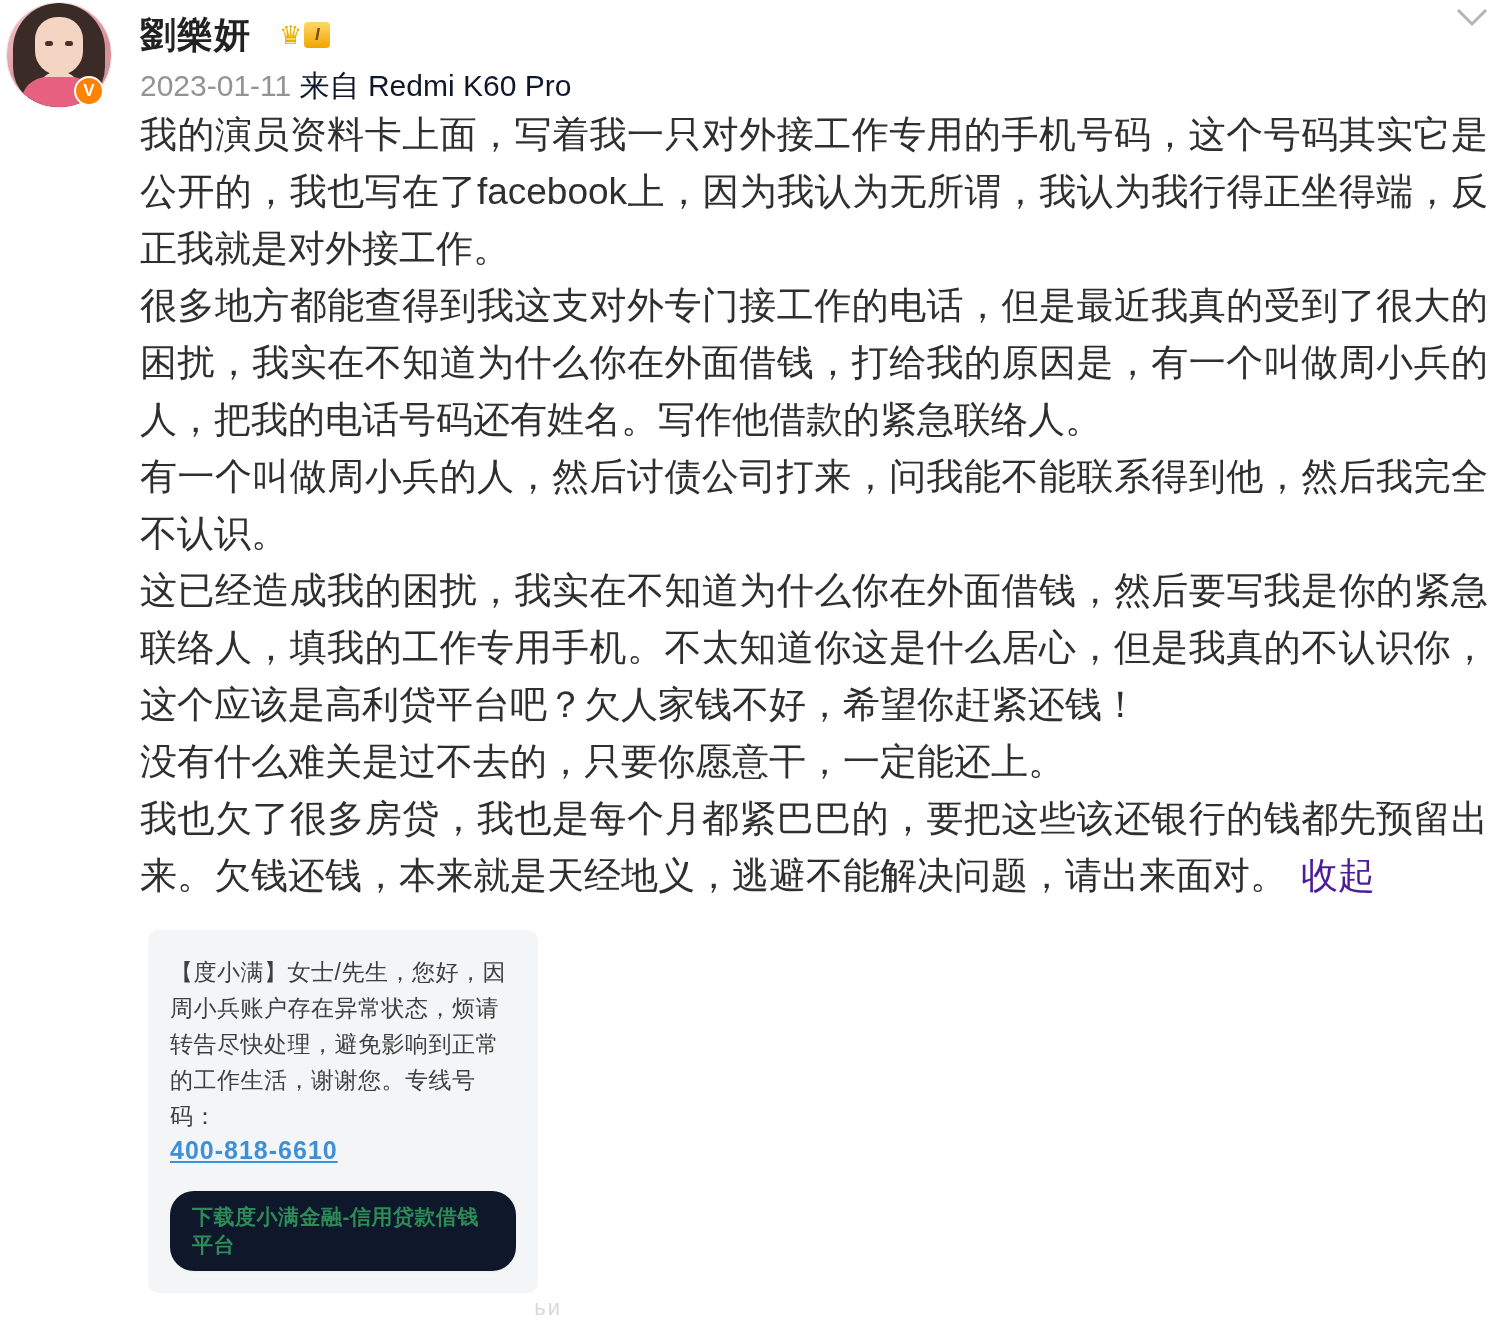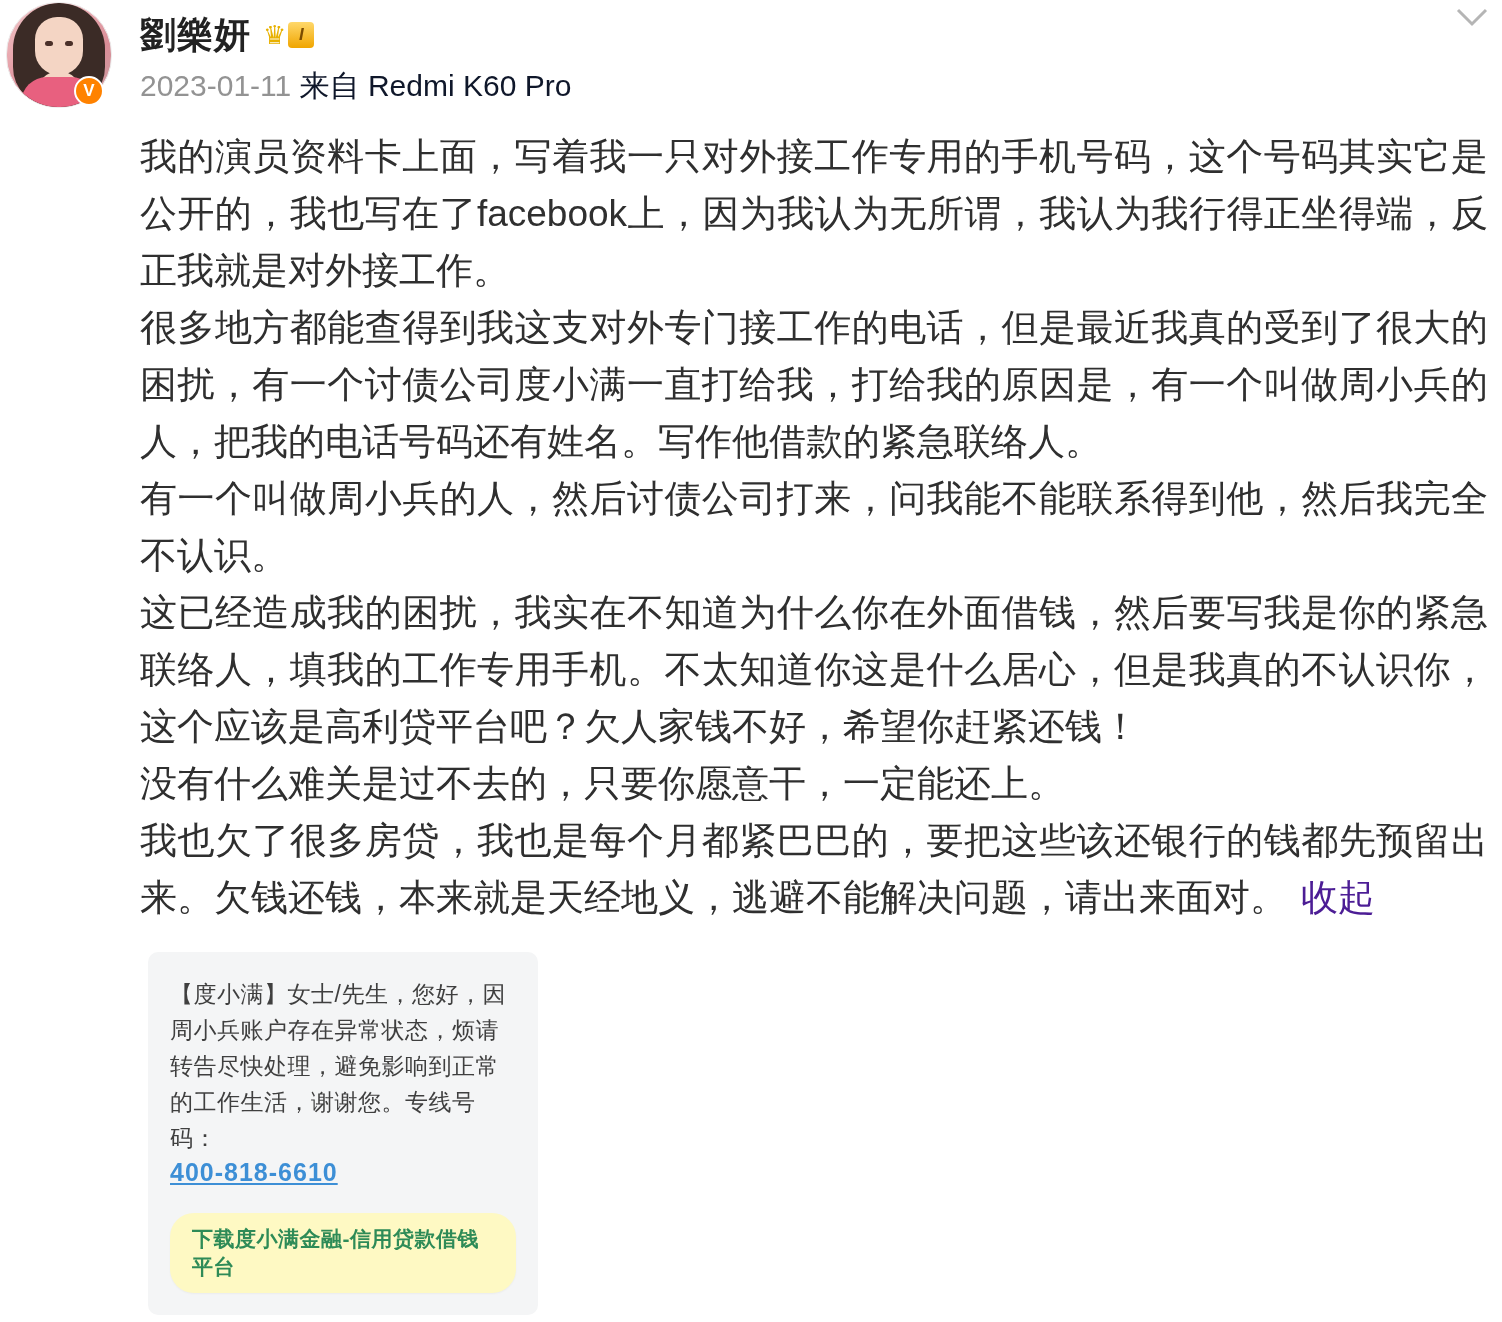--- a/index.html
+++ b/index.html
@@ -104,21 +104,21 @@
     font-weight: bold;
   }
 
   .head-main {
     margin-left: 140px;
     padding-top: 8px;
   }
   .name-row {
     display: flex;
     align-items: center;
-    gap: 12px;
+    gap: 28px;
     height: 46px;
   }
   .username {
     font-size: 36px;
     font-weight: 700;
     color: #222;
     letter-spacing: 1px;
   }
   .badge-crown {
     display: inline-flex;
@@ -163,21 +163,20 @@
     height: 30px;
     color: #b5b5b5;
     cursor: pointer;
   }
   .collapse-chevron svg { display: block; }
 
   
   .content {
     margin-left: 140px;
     margin-right: 14px;
-    margin-top: 22px;
     font-size: 37px;
     line-height: 57px;
     color: #2f2f2f;
     letter-spacing: 0px;
     text-align: justify;
   }
   .content p {
     margin: 0;
     padding: 0;
   }
@@ -211,21 +210,21 @@
     margin-top: 2px;
     font-size: 25px;
     color: #3d8fd6;
     text-decoration: underline;
     letter-spacing: 1px;
     font-weight: 600;
   }
   .sms-button {
     margin-top: 26px;
     display: inline-block;
-    background: #fef9c3;
+    background: #0f172a;
     border-radius: 24px;
     padding: 12px 22px;
     font-size: 21px;
     color: #2e8b57;
     font-weight: 700;
     letter-spacing: 0.5px;
     box-shadow: 0 1px 2px rgba(0,0,0,0.04);
   }
   .sms-watermark {
     position: absolute;
@@ -272,21 +271,21 @@
 
     <div class="collapse-chevron">
       <svg width="40" height="30" viewBox="0 0 40 30">
         <polyline points="6,8 20,22 34,8" fill="none" stroke="#b5b5b5" stroke-width="3"></polyline>
       </svg>
     </div>
   </div>
 
   <div class="content">
     <p>我的演员资料卡上面，写着我一只对外接工作专用的手机号码，这个号码其实它是公开的，我也写在了facebook上，因为我认为无所谓，我认为我行得正坐得端，反正我就是对外接工作。</p>
-    <p>很多地方都能查得到我这支对外专门接工作的电话，但是最近我真的受到了很大的困扰，有一个讨债公司度小满一直打给我，打给我的原因是，有一个叫做周小兵的人，把我的电话号码还有姓名。写作他借款的紧急联络人。</p>
+    <p>很多地方都能查得到我这支对外专门接工作的电话，但是最近我真的受到了很大的困扰，我实在不知道为什么你在外面借钱，打给我的原因是，有一个叫做周小兵的人，把我的电话号码还有姓名。写作他借款的紧急联络人。</p>
     <p>有一个叫做周小兵的人，然后讨债公司打来，问我能不能联系得到他，然后我完全不认识。</p>
     <p>这已经造成我的困扰，我实在不知道为什么你在外面借钱，然后要写我是你的紧急联络人，填我的工作专用手机。不太知道你这是什么居心，但是我真的不认识你，这个应该是高利贷平台吧？欠人家钱不好，希望你赶紧还钱！</p>
     <p>没有什么难关是过不去的，只要你愿意干，一定能还上。</p>
     <p><span>我也欠了很多房贷，我也是每个月都紧巴巴的，要把这些该还银行的钱都先预留出来。欠钱还钱，本来就是天经地义，逃避不能解决问题，请出来面对。</span><span class="fold-link">收起</span></p>
   </div>
 
   <div class="sms-card">
     <div class="sms-text">【度小满】女士/先生，您好，因周小兵账户存在异常状态，烦请转告尽快处理，避免影响到正常的工作生活，谢谢您。专线号码：</div>
     <a class="sms-phone">400-818-6610</a>
     <div class="sms-button">下载度小满金融-信用贷款借钱平台</div>

